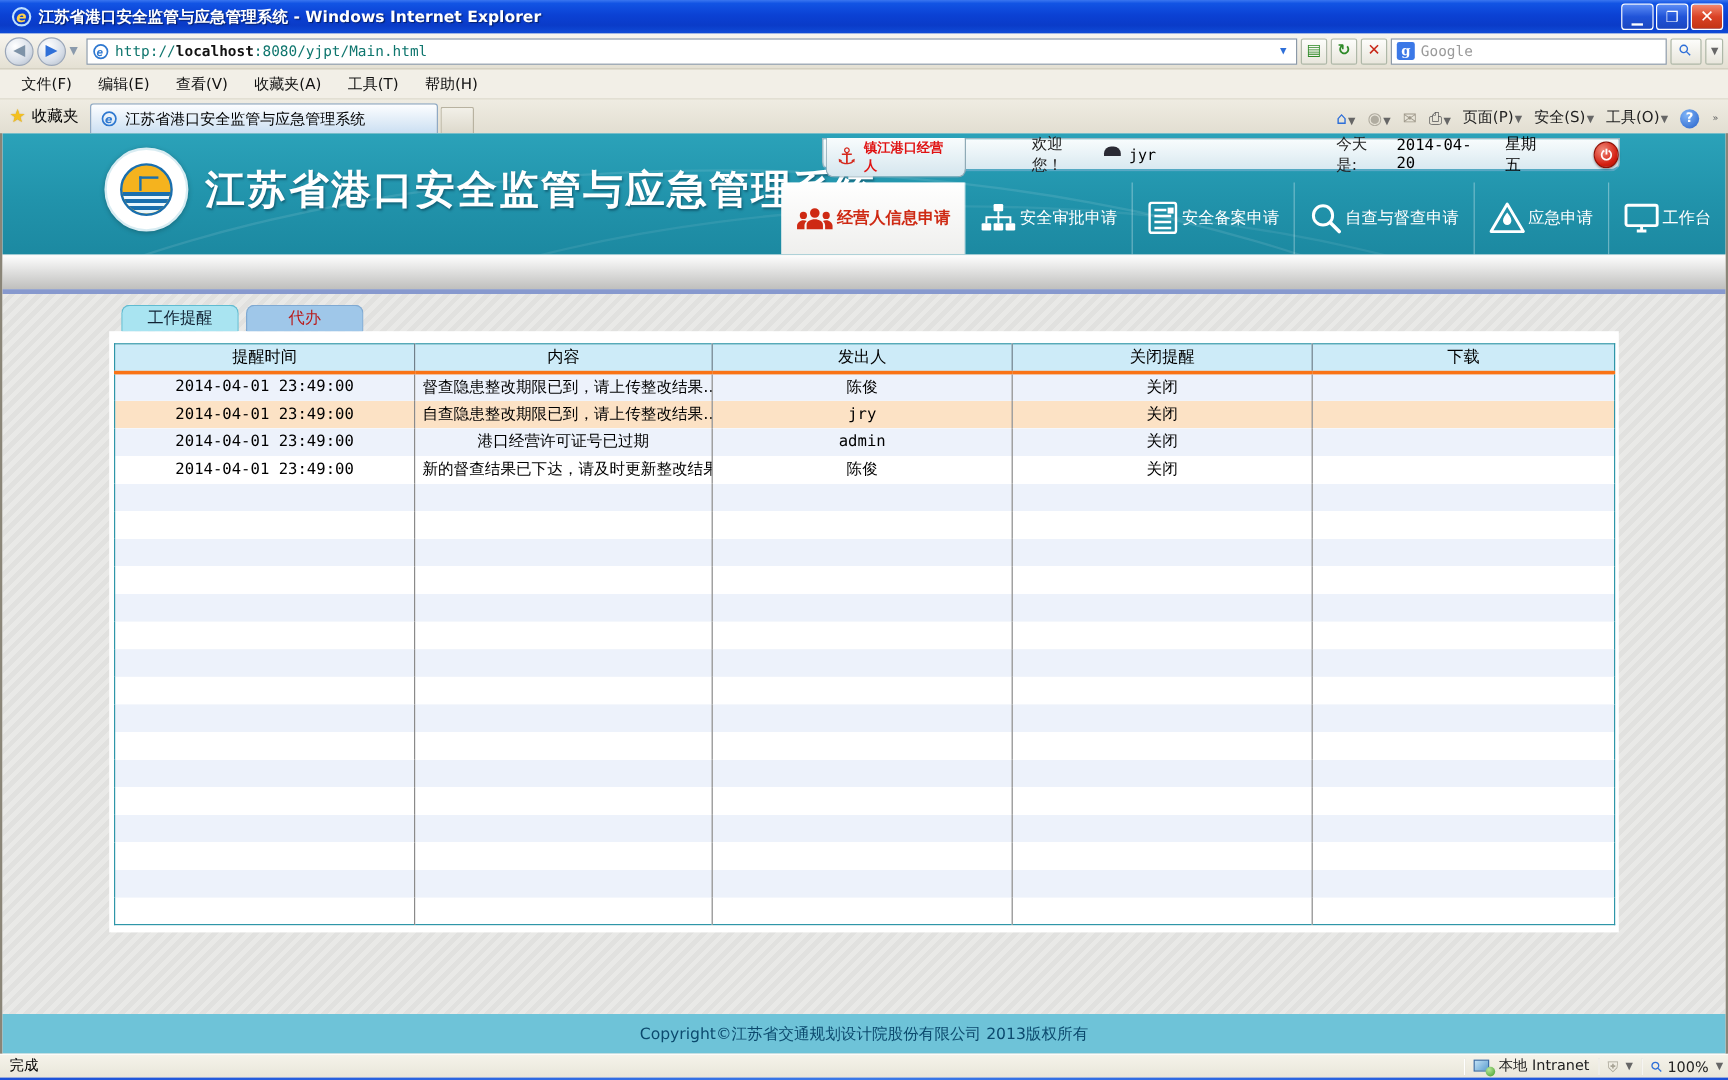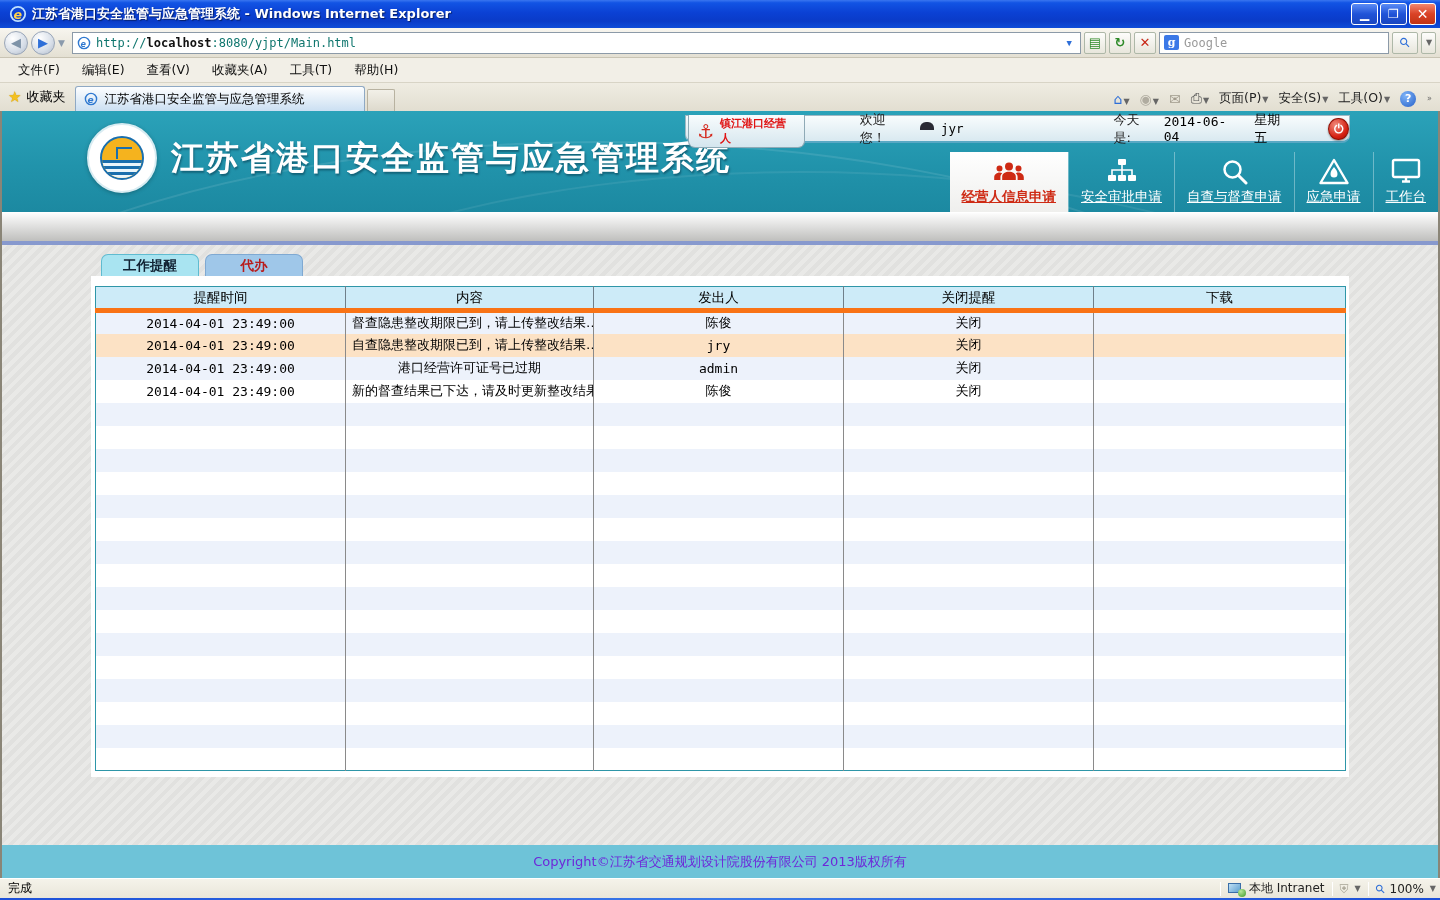--- a/index.html
+++ b/index.html
@@ -76,52 +76,52 @@
     border:1px solid #901005; color:#fff; display:flex; align-items:center; justify-content:center; font-size:12px; font-weight:bold; box-shadow:0 1px 2px rgba(0,0,0,.4); }
 
   .brand { position:absolute; left:85px; top:12px; display:flex; align-items:center; gap:14px; z-index:2; }
   .logo-circle { width:70px; height:70px; border-radius:50%; background:#fff; border:2px solid #D8ECF2; position:relative; overflow:hidden; box-shadow:0 1px 4px rgba(0,0,0,.25); }
   .logo-inner { position:absolute; left:11px; top:11px; width:44px; height:44px; border-radius:50%; background:#F5B31E; overflow:hidden; border:2px solid #1A6FAE; }
   .logo-wave { position:absolute; left:0; bottom:0; width:100%; height:45%; background:repeating-linear-gradient(180deg,#1A6FAE 0 3px,#EAF6FC 3px 6px); }
   .logo-crane { position:absolute; left:14px; top:9px; width:16px; height:12px; border-left:2px solid #1A6FAE; border-top:2px solid #1A6FAE; }
   .app-title { color:#fff; font-size:33px; font-weight:bold; letter-spacing:2px; text-shadow:1px 2px 2px rgba(0,40,60,.45); }
 
   .main-nav { position:absolute; right:0; bottom:0; height:60px; display:flex; align-items:stretch; z-index:2; }
-  .nav-item { display:flex; flex-direction:column; align-items:center; justify-content:flex-end; padding:5px 12px 6px; gap:3px;
-    color:#fff; font-size:13.5px; border-left:1px solid rgba(255,255,255,.35); white-space:nowrap;text-decoration:underline; }
+  .nav-item { display:flex; flex-direction:row; align-items:center; justify-content:flex-end; padding:5px 12px 6px; gap:3px;
+    color:#fff; font-size:13.5px; border-left:1px solid rgba(255,255,255,.35); white-space:nowrap; }
   .nav-item:first-child { border-left:none; }
   .nav-item .nicon { height:30px; display:flex; align-items:center; justify-content:center; }
   .nav-item.active { background:linear-gradient(180deg,#FFFFFF,#EFEFED); color:#CE2A14; font-weight:bold; }
 
   .subbar { height:29px; background:linear-gradient(180deg,#FDFDFD,#BFBFBD); border-top:1px solid #fff; }
   .blueline { height:4px; background:#8799CE; }
 
   .content { height:600px; background:repeating-linear-gradient(135deg,#E9E9E7 0 4px,#E1E1DF 4px 8px); overflow:hidden; }
   .container { width:1258px; margin:6px auto 0; }
   .panel-titlebar { height:28px; background:linear-gradient(180deg,#2A9DB4,#1F8FA7); color:#fff; font-weight:bold; font-size:14px;
     display:flex; align-items:center; padding-left:22px; letter-spacing:1px; }
   .tabs-row { display:flex; gap:6px; margin:9px 0 0 10px; height:22px; }
-  .tab { width:98px; text-align:center; font-size:13.5px; line-height:21px; border-radius:7px 7px 0 0;font-weight:bold; }
+  .tab { width:98px; text-align:center; font-size:13.5px; line-height:21px; border-radius:7px 7px 0 0; }
   .tab.active { background:#A9E4F1; border:1px solid #5FBBD0; border-bottom:none; color:#063; color:#123; }
   .tab.inactive { background:#9FC7E9; border:1px solid #7FA9D2; border-bottom:none; color:#b91c1c; }
 
   .panel { background:#fff; padding:10px 4px 6px 4px; }
   table.tasks { width:100%; border-collapse:collapse; table-layout:fixed; border:1px solid #2E96A8; }
-  table.tasks th { background:#CDEBF8; font-weight:normal; font-size:13.5px; height:24px; border-left:1px solid #6F7F8A; border-bottom:5px solid #f97316; }
+  table.tasks th { background:#CDEBF8; font-weight:normal; font-size:13.5px; height:24px; border-left:1px solid #6F7F8A; border-bottom:3px solid #f97316; }
   table.tasks th:first-child { border-left:none; }
   table.tasks td { height:23px; font-size:13px; border-left:1px solid #8A8A8A; text-align:center; padding:0 6px; overflow:hidden; white-space:nowrap; }
   table.tasks td:first-child { border-left:none; }
   tr.odd td { background:#EDF2FB; }
   tr.even td { background:#FFFFFF; }
   tr.hl td { background:#FCE2C5 !important; }
   td.c-content { text-align:left; }
   .mono { font-family:"DejaVu Sans Mono","Liberation Mono",monospace; font-size:12.5px; }
 
   .footer { height:33px; background:#6EC3D8; display:flex; align-items:center; justify-content:center;
-    color:#6d28d9; font-size:13px; }
+    color:#0c4a6e; font-size:13px; }
 
   
   .statusbar { height:20px; background:linear-gradient(180deg,#F5F3EA,#E9E6DA); border-top:1px solid #fff; display:flex; align-items:center; padding:0 4px; font-size:12px; }
   .statusbar .left { flex:1; padding-left:4px; }
   .sb-sep { width:1px; height:14px; background:#C8C4B4; border-right:1px solid #fff; margin:0 7px; }
   .sb-seg { display:flex; align-items:center; gap:5px; color:#222; }
   .zone-ico { width:16px; height:12px; position:relative; }
   .zone-ico .scr { width:13px; height:10px; border:1px solid #3A6EA8; background:linear-gradient(135deg,#BFE0F5,#5E9FD0); }
   .zone-ico .glob { position:absolute; right:-2px; bottom:-2px; width:8px; height:8px; border-radius:50%; background:radial-gradient(circle at 35% 30%,#B8E89A,#3E9A28); }
   .mag { display:inline-block; transform:rotate(-45deg); font-weight:bold; color:#2E6FD8; }
@@ -242,20 +242,30 @@
                 <rect x="11" y="17" width="8" height="6" rx="1"></rect>
                 <rect x="21" y="17" width="8" height="6" rx="1"></rect>
               </g>
               <path stroke="currentColor" stroke-width="1.6" fill="none" d="M15 7v5M5 17v-5h20v5M15 12v5"></path>
             </svg>
           </span>
           <span>安全审批申请</span>
         </div>
         <div class="nav-item">
           <span class="nicon">
+            <svg class="icn" width="26" height="27" viewBox="0 0 26 27">
+              <rect x="2" y="1" width="22" height="25" rx="2" fill="none" stroke="currentColor" stroke-width="2"></rect>
+              <path stroke="currentColor" stroke-width="2" d="M6 7h10M6 12h14M6 17h14M6 22h14"></path>
+              <rect x="17" y="5" width="5" height="5" fill="currentColor"></rect>
+            </svg>
+          </span>
+          <span>安全备案申请</span>
+        </div>
+        <div class="nav-item">
+          <span class="nicon">
             <svg class="icn" width="27" height="27" viewBox="0 0 27 27">
               <circle cx="11.5" cy="11.5" r="8" fill="none" stroke="currentColor" stroke-width="2.5"></circle>
               <path stroke="currentColor" stroke-width="3" stroke-linecap="round" d="M17.5 17.5L25 25"></path>
             </svg>
           </span>
           <span>自查与督查申请</span>
         </div>
         <div class="nav-item">
           <span class="nicon">
             <svg class="icn" width="30" height="27" viewBox="0 0 30 27">
@@ -279,21 +289,21 @@
 
   <div class="userbar">
     <div class="role-tab">
       <span class="anchor">⚓</span>
       <span class="role-text">镇江港口经营人</span>
     </div>
     <span class="welcome">欢迎您！</span>
     <span class="avatar"><span class="head"></span><span class="bodyy" style="display:block"></span></span>
     <span class="uname">jyr</span>
     <span class="today">今天是:</span>
-    <span class="dateval">2014-06-04</span>
+    <span class="dateval">2014-04-20</span>
     <span class="weekday">星期五</span>
     <span class="power">⏻</span>
   </div>
 
   <div class="subbar"></div>
   <div class="blueline"></div>
 
   <div class="content">
     <div class="container">
       <div class="tabs-row">

